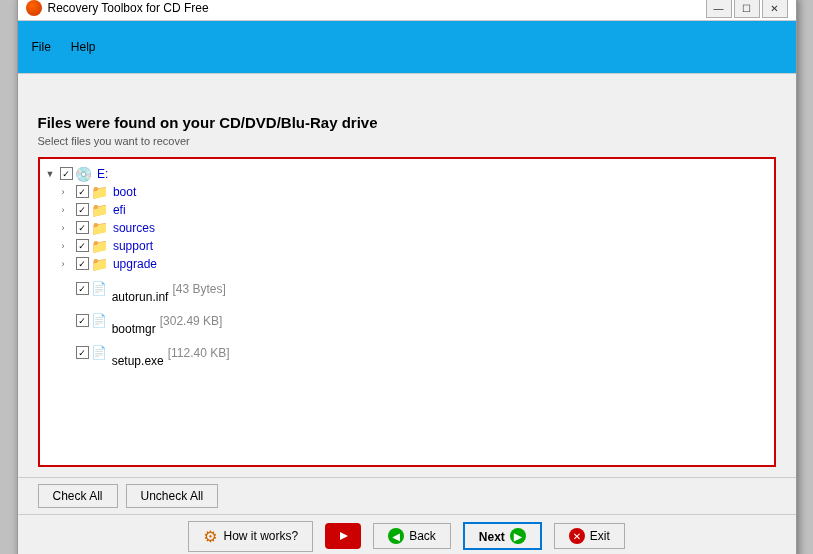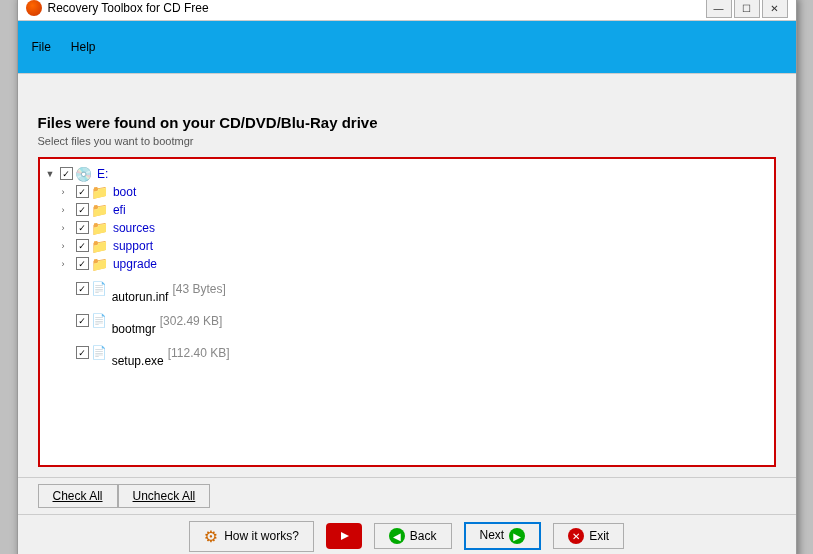--- a/index.html
+++ b/index.html
@@ -142,22 +142,22 @@
 
     .item-label.folder { color: #0000cc; }
     .item-label.file { color: #000; margin-top: 16px; }
     .item-label.file-size { color: #888; margin-left: 4px; }
 
     .indent1 { padding-left: 16px; }
 
     .bottom-buttons {
       padding: 6px 20px;
       display: flex;
+      gap: 8px;
       border-top: 1px solid #ccc;
-      text-decoration: underline;
     }
 
     .btn-check-all, .btn-uncheck-all {
       padding: 4px 14px;
       font-size: 12px;
       background: #f0f0f0;
       border: 1px solid #adadad;
       cursor: pointer;
     }
 
@@ -207,23 +207,23 @@
       gap: 5px;
     }
 
     .btn-next {
       padding: 4px 14px;
       font-size: 12px;
       background: #f0f0f0;
       border: 2px solid #0078d7;
       cursor: pointer;
       display: flex;
-      align-items: flex-start;
+      align-items: flex-end;
       gap: 5px;
-      font-weight: normal;
+      font-weight: bold;
     }
 
     .btn-exit {
       padding: 4px 14px;
       font-size: 12px;
       background: #f0f0f0;
       border: 1px solid #adadad;
       cursor: pointer;
       display: flex;
       align-items: center;
@@ -275,21 +275,21 @@
     </div>
   </div>
 
   <div class="menu-bar">
     <div class="menu-item">File</div>
     <div class="menu-item">Help</div>
   </div>
 
   <div class="content">
     <div class="page-title">Files were found on your CD/DVD/Blu-Ray drive</div>
-    <div class="page-subtitle">Select files you want to bootmgr</div>
+    <div class="page-subtitle">Select files you want to recover</div>
 
     <div class="file-tree-container">
 
       <div class="tree-item">
         <span class="chevron">▼</span>
         <div class="checkbox">✓</div>
 
         <span style="margin-right:4px; font-size:14px;">💿</span>
         <span class="item-label folder">E:</span>
       </div>

